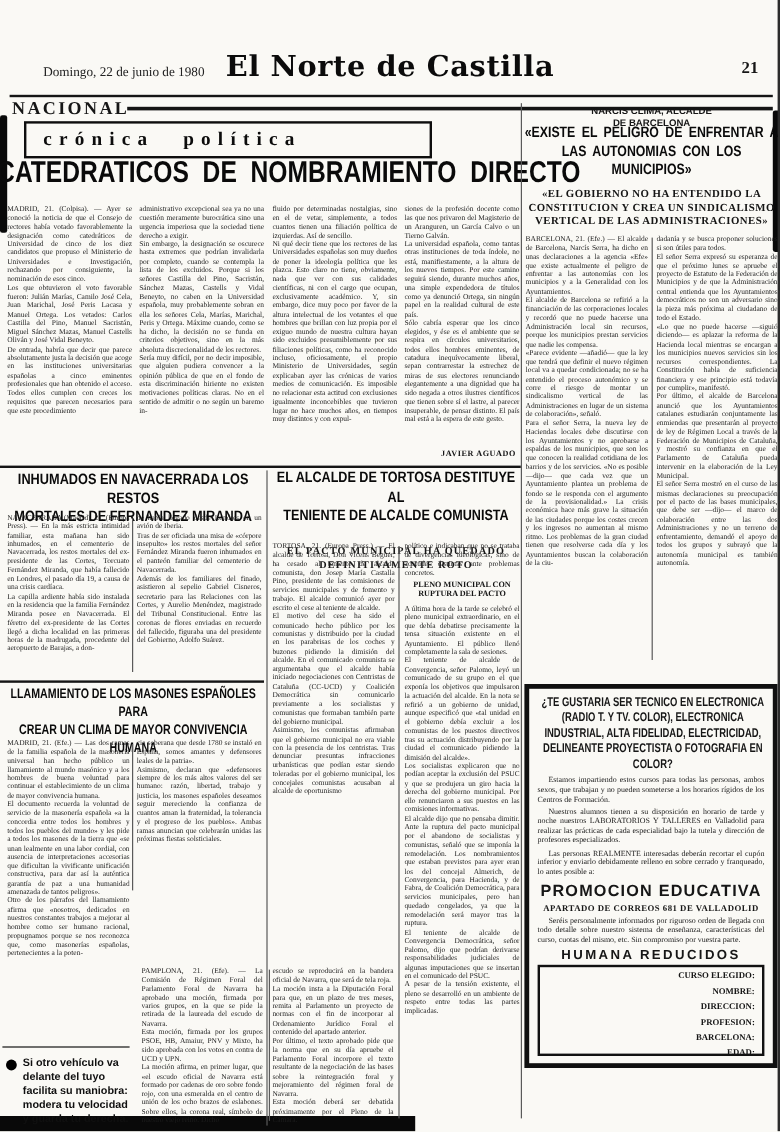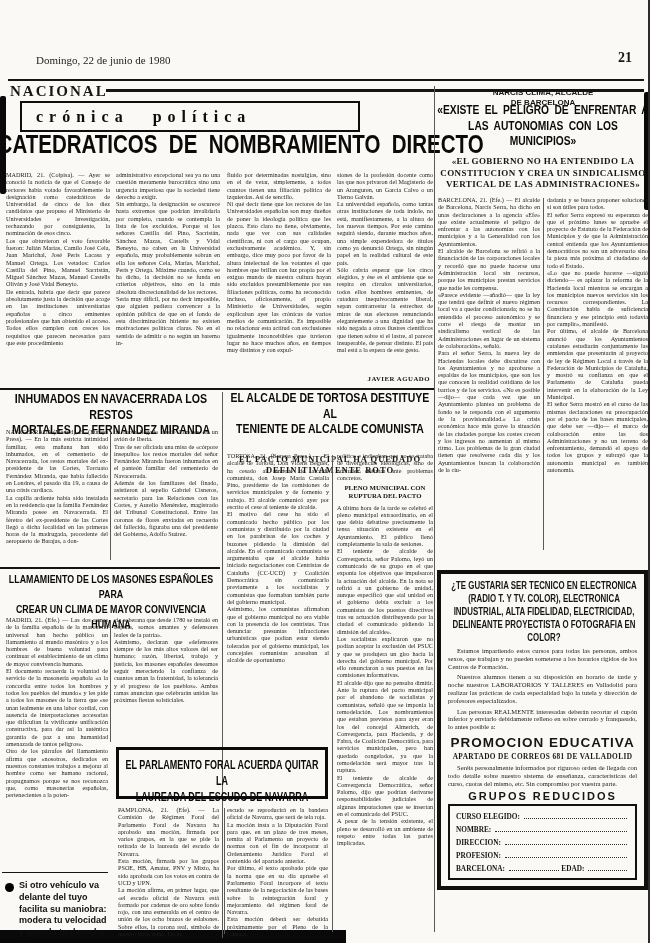--- a/index.html
+++ b/index.html
@@ -45,40 +45,41 @@
   .ad{border:4px solid #101010;box-sizing:border-box;padding:5px 7px;background:#faf9f5;margin-top:10px;}
   .ad-headline{font-family:"Liberation Sans",sans-serif;font-weight:bold;font-size:10.5px;line-height:13px;
                text-align:center;white-space:pre-line;width:256px;margin-left:-32px;
                transform:scaleX(.75);transform-origin:50% 50%;}
   .adp{font-size:6.6px;line-height:7.8px;text-align:justify;text-indent:9px;margin:3px 0;color:#1b1b1b;}
   .brand{font-family:"Liberation Sans",sans-serif;font-weight:bold;font-size:13.5px;letter-spacing:1px;
          text-align:center;margin:4px 0 2px;}
   .address{font-weight:bold;font-size:7.3px;text-align:center;letter-spacing:.4px;}
   .groups{font-family:"Liberation Sans",sans-serif;font-weight:bold;font-size:11px;letter-spacing:2px;text-align:center;margin:3px 0 2px;}
   .coupon{border:2px solid #111;padding:2px 6px 5px;}
-  .crow{display:flex;align-items:flex-end;height:13px;font-weight:bold;font-size:7.3px;font-family:"Liberation Serif",serif;}
+  .crow{display:flex;align-items:flex-end;height:13px;font-weight:bold;font-size:7.3px;font-family:"Liberation Serif",serif;flex-direction:column;}
   .dots{flex:1;border-bottom:1.4px dotted #2b2b2b;margin:0 2px 2px 4px;}
 
   
   .traffic{display:flex;}
   .t-dot{width:9px;height:9px;border-radius:50%;background:#000;margin:3px 5px 0 0;flex:none;}
   .t-text{font-family:"Liberation Sans",sans-serif;font-weight:bold;font-size:9px;line-height:11.8px;
           text-align:left;color:#101010;}
 </style>
 </head>
 <body>
 
 <div class="page">
 
   <div class="abs blob" style="left:0;top:96px;width:6px;height:98px;border-radius:2px;"></div>
   <div class="abs blob" style="left:644px;top:92px;width:6px;height:118px;border-radius:2px;"></div>
   <div class="abs" style="left:648px;top:0;width:2px;height:943px;background:#2b2b2b;"></div>
   <div class="abs blob" style="left:0;top:930px;width:346px;height:13px;"></div>
 
   <div class="abs date" style="left:36px;top:54px;">Domingo, 22 de junio de 1980</div>
+  <div class="abs masthead" style="left:0;top:40px;width:650px;text-align:center;">El Norte de Castilla</div>
   <div class="abs pagenum" style="left:610px;top:50px;width:30px;text-align:center;">21</div>
   <div class="abs rule" style="left:8px;top:79px;width:636px;height:2px;"></div>
   <div class="abs section" style="left:10px;top:83px;">NACIONAL</div>
   <div class="abs rule" style="left:106px;top:89px;width:538px;height:3px;"></div>
 
   <div class="abs kickerbox" style="left:20px;top:101px;width:336px;height:27px;">
     <span>crónica política</span>
   </div>
   <div class="abs hl" style="left:-51px;top:127px;width:540px;font-size:25px;line-height:34px;white-space:nowrap;word-spacing:7px;transform:scaleX(.82);transform-origin:50% 50%;">CATEDRATICOS DE NOMBRAMIENTO DIRECTO</div>
 
@@ -150,24 +151,20 @@
 
   <div class="abs hl" style="left:-31px;top:572px;width:284px;font-size:11.5px;line-height:15px;transform:scaleX(.77);transform-origin:50% 50%;">LLAMAMIENTO DE LOS MASONES ESPAÑOLES PARA
 CREAR UN CLIMA DE MAYOR CONVIVENCIA HUMANA</div>
   <div class="abs tiny" style="left:6px;top:616px;width:102px;height:254px;">MADRID, 21. (Efe.) — Las dos ramas de la familia española de la masonería universal han hecho público un llamamiento al mundo masónico y a los hombres de buena voluntad para continuar el establecimiento de un clima de mayor convivencia humana.
 El documento recuerda la voluntad de servicio de la masonería española «a la concordia entre todos los hombres y todos los pueblos del mundo» y les pide a todos los masones de la tierra que «se unan lealmente en una labor cordial, con ausencia de interpretaciones accesorias que dificultan la vivificante unificación constructiva, para dar así la auténtica garantía de paz a una humanidad amenazada de tantos peligros».
 Otro de los párrafos del llamamiento afirma que «nosotros, dedicados en nuestros constantes trabajos a mejorar al hombre como ser humano racional, propugnamos porque se nos reconozca que, como masonerías españolas, pertenecientes a la poten-</div>
   <div class="abs tiny" style="left:114px;top:616px;width:104px;height:128px;">cia soberana que desde 1780 se instaló en España, somos amantes y defensores leales de la patria».
 Asimismo, declaran que «defensores siempre de los más altos valores del ser humano: razón, libertad, trabajo y justicia, los masones españoles deseamos seguir mereciendo la confianza de cuantos aman la fraternidad, la tolerancia y el progreso de los pueblos». Ambas ramas anuncian que celebrarán unidas las próximas fiestas solsticiales.</div>
   <div class="abs vrule" style="left:110px;top:620px;height:122px;"></div>
 
-  <div class="abs parlbox" style="left:116px;top:747px;width:212px;height:52px;overflow:visible;">
-    <div class="hl" style="position:absolute;left:-35px;top:7px;width:276px;font-size:12px;line-height:16px;transform:scaleX(.75);transform-origin:50% 50%;">EL PARLAMENTO FORAL ACUERDA QUITAR LA
-LAUREADA DEL ESCUDO DE NAVARRA</div>
-  </div>
   <div class="abs tiny" style="left:118px;top:806px;width:101px;height:130px;">PAMPLONA, 21. (Efe). — La Comisión de Régimen Foral del Parlamento Foral de Navarra ha aprobado una moción, firmada por varios grupos, en la que se pide la retirada de la laureada del escudo de Navarra.
 Esta moción, firmada por los grupos PSOE, HB, Amaiur, PNV y Mixto, ha sido aprobada con los votos en contra de UCD y UPN.
 La moción afirma, en primer lugar, que «el escudo oficial de Navarra está formado por cadenas de oro sobre fondo rojo, con una esmeralda en el centro de unión de los ocho brazos de eslabones. Sobre ellos, la corona real, símbolo de nuestro viejo reino. Dicho</div>
   <div class="abs tiny" style="left:227px;top:806px;width:101px;height:130px;">escudo se reproducirá en la bandera oficial de Navarra, que será de tela roja.
 La moción insta a la Diputación Foral para que, en un plazo de tres meses, remita al Parlamento un proyecto de normas con el fin de incorporar al Ordenamiento Jurídico Foral el contenido del apartado anterior.
 Por último, el texto aprobado pide que la norma que en su día apruebe el Parlamento Foral incorpore el texto resultante de la negociación de las bases sobre la reintegración foral y mejoramiento del régimen foral de Navarra.
 Esta moción deberá ser debatida próximamente por el Pleno de la Cámara.</div>
   <div class="abs vrule" style="left:224px;top:808px;height:126px;"></div>
 
   <div class="abs rule" style="left:2px;top:872px;width:106px;height:1px;"></div>
@@ -181,21 +178,21 @@
 (RADIO T. Y TV. COLOR), ELECTRONICA
 INDUSTRIAL, ALTA FIDELIDAD, ELECTRICIDAD,
 DELINEANTE PROYECTISTA O FOTOGRAFIA EN
 COLOR?</div>
     <p class="adp">Estamos impartiendo estos cursos para todas las personas, ambos sexos, que trabajan y no pueden someterse a los horarios rígidos de los Centros de Formación.</p>
     <p class="adp">Nuestros alumnos tienen a su disposición en horario de tarde y noche nuestros LABORATORIOS Y TALLERES en Valladolid para realizar las prácticas de cada especialidad bajo la tutela y dirección de profesores especializados.</p>
     <p class="adp">Las personas REALMENTE interesadas deberán recortar el cupón inferior y enviarlo debidamente relleno en sobre cerrado y franqueado, lo antes posible a:</p>
     <div class="brand">PROMOCION EDUCATIVA</div>
     <div class="address">APARTADO DE CORREOS 681 DE VALLADOLID</div>
     <p class="adp">Seréis personalmente informados por riguroso orden de llegada con todo detalle sobre nuestro sistema de enseñanza, características del curso, cuotas del mismo, etc. Sin compromiso por vuestra parte.</p>
-    <div class="groups">GRUPOS REDUCIDOS</div>
+    <div class="groups">HUMANA REDUCIDOS</div>
     <div class="coupon">
       <div class="crow">
         <span>CURSO ELEGIDO:</span>
         <span class="dots"></span>
       </div>
       <div class="crow">
         <span>NOMBRE:</span>
         <span class="dots"></span>
       </div>
       <div class="crow">

